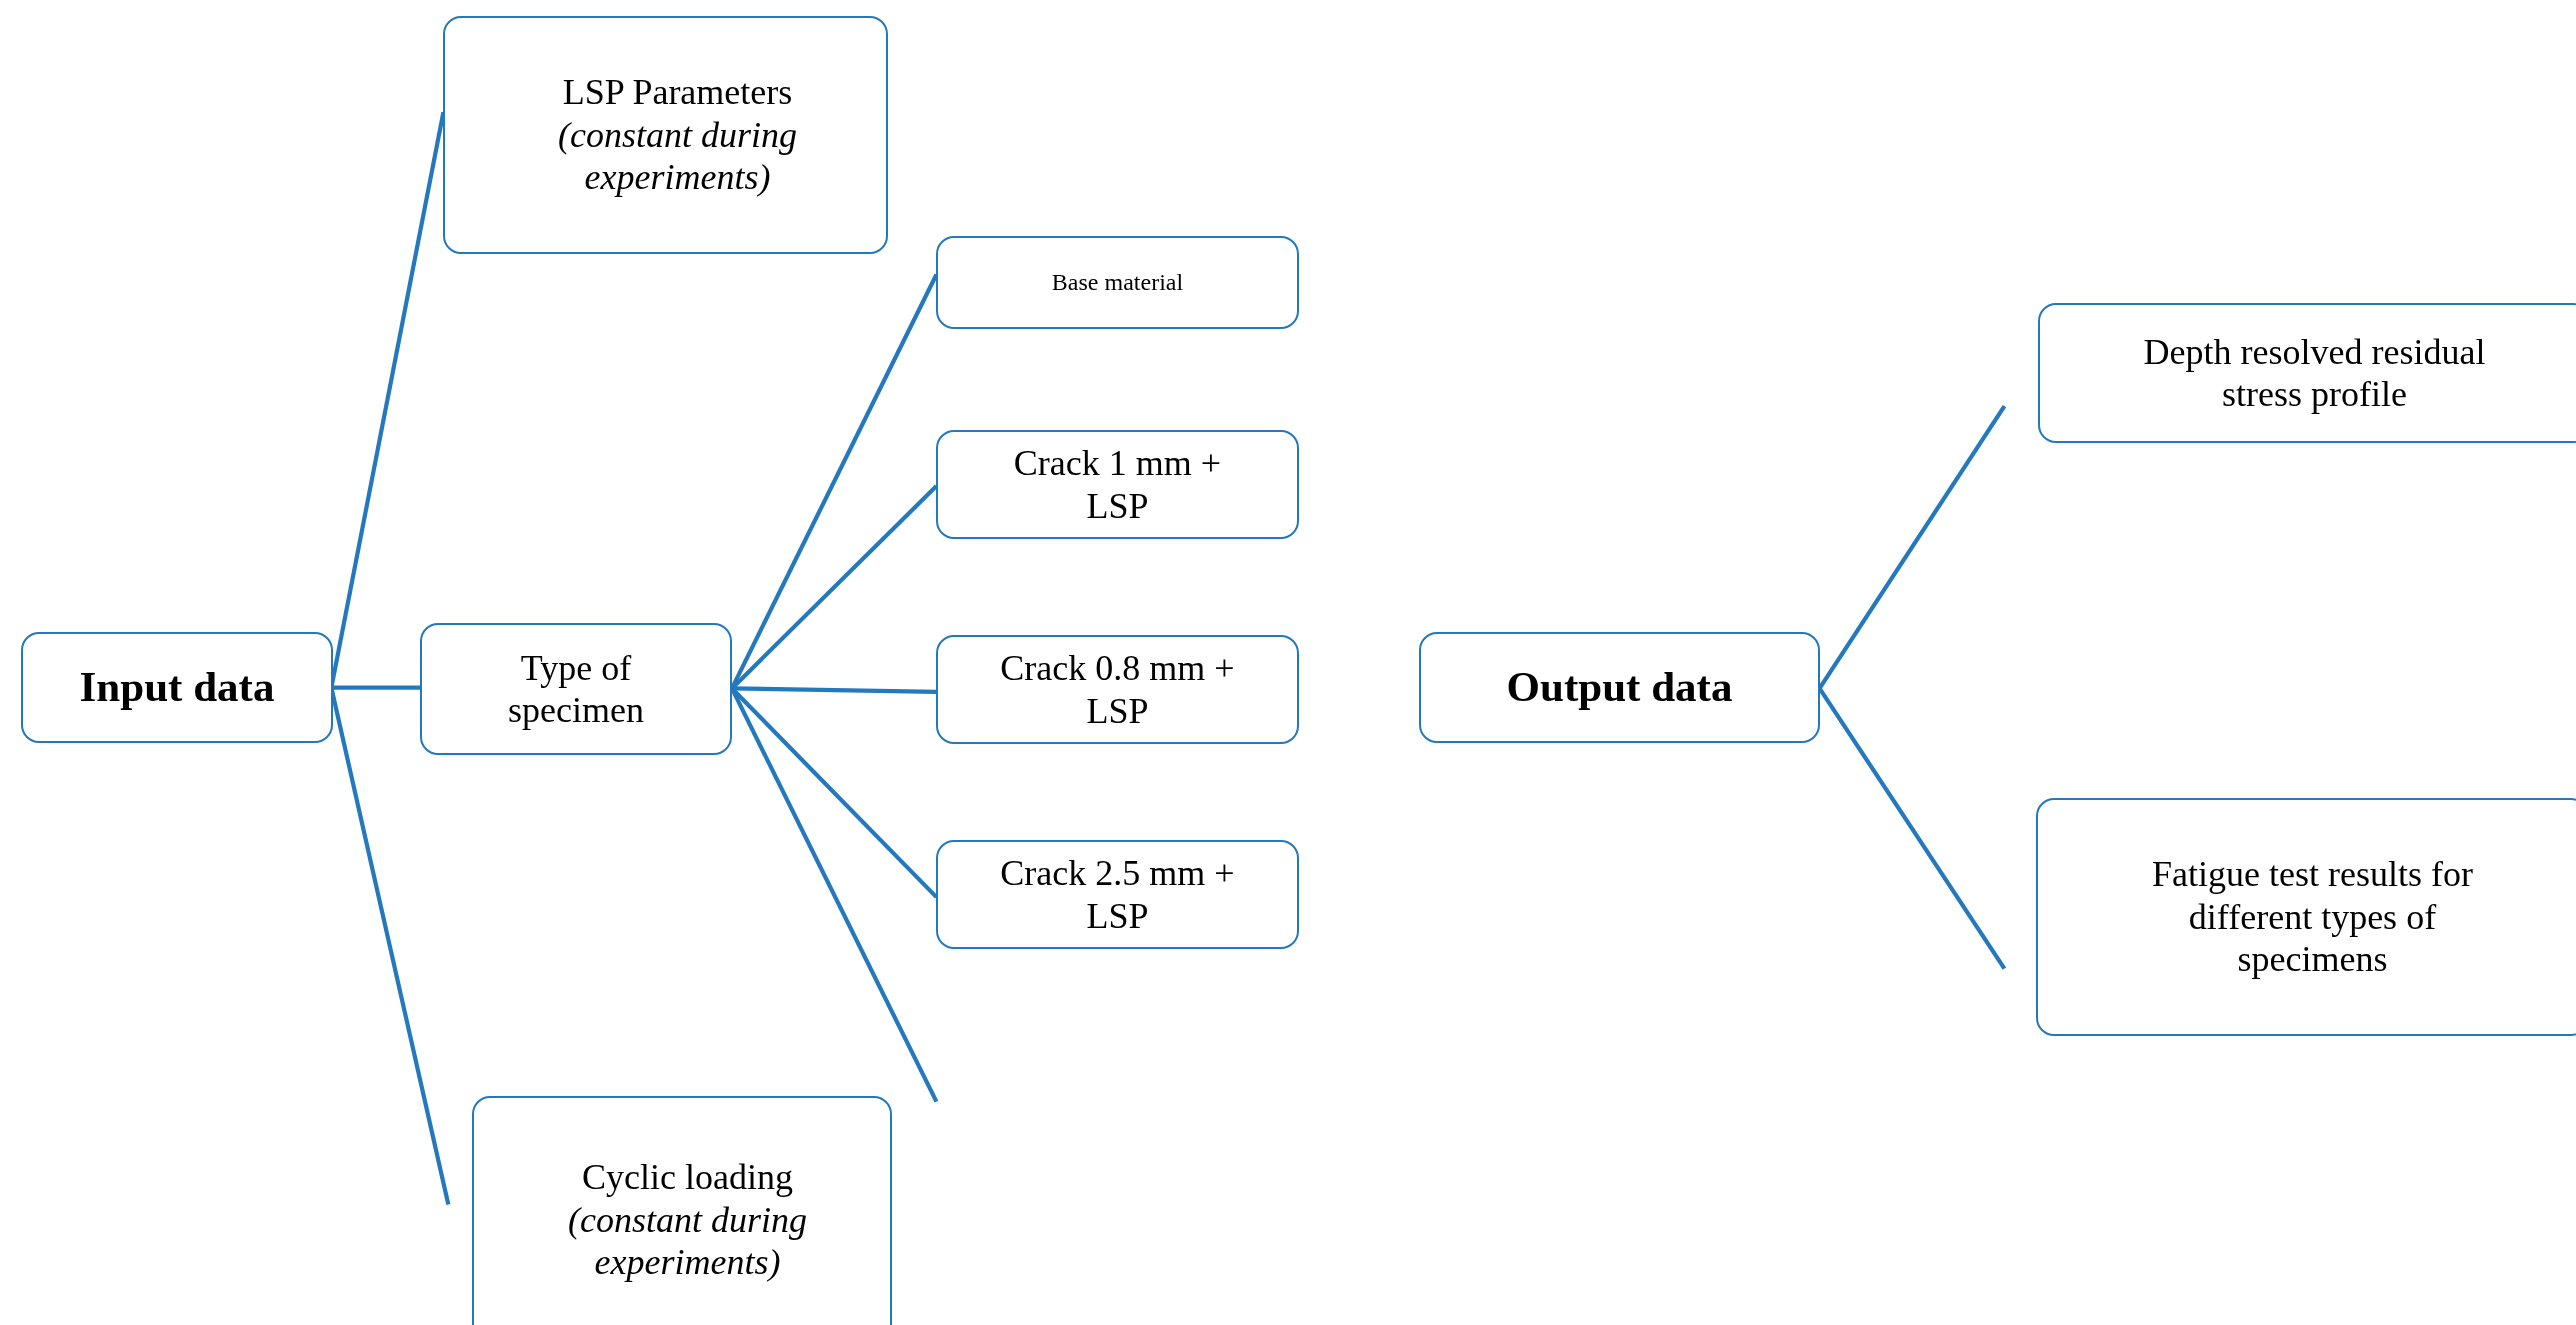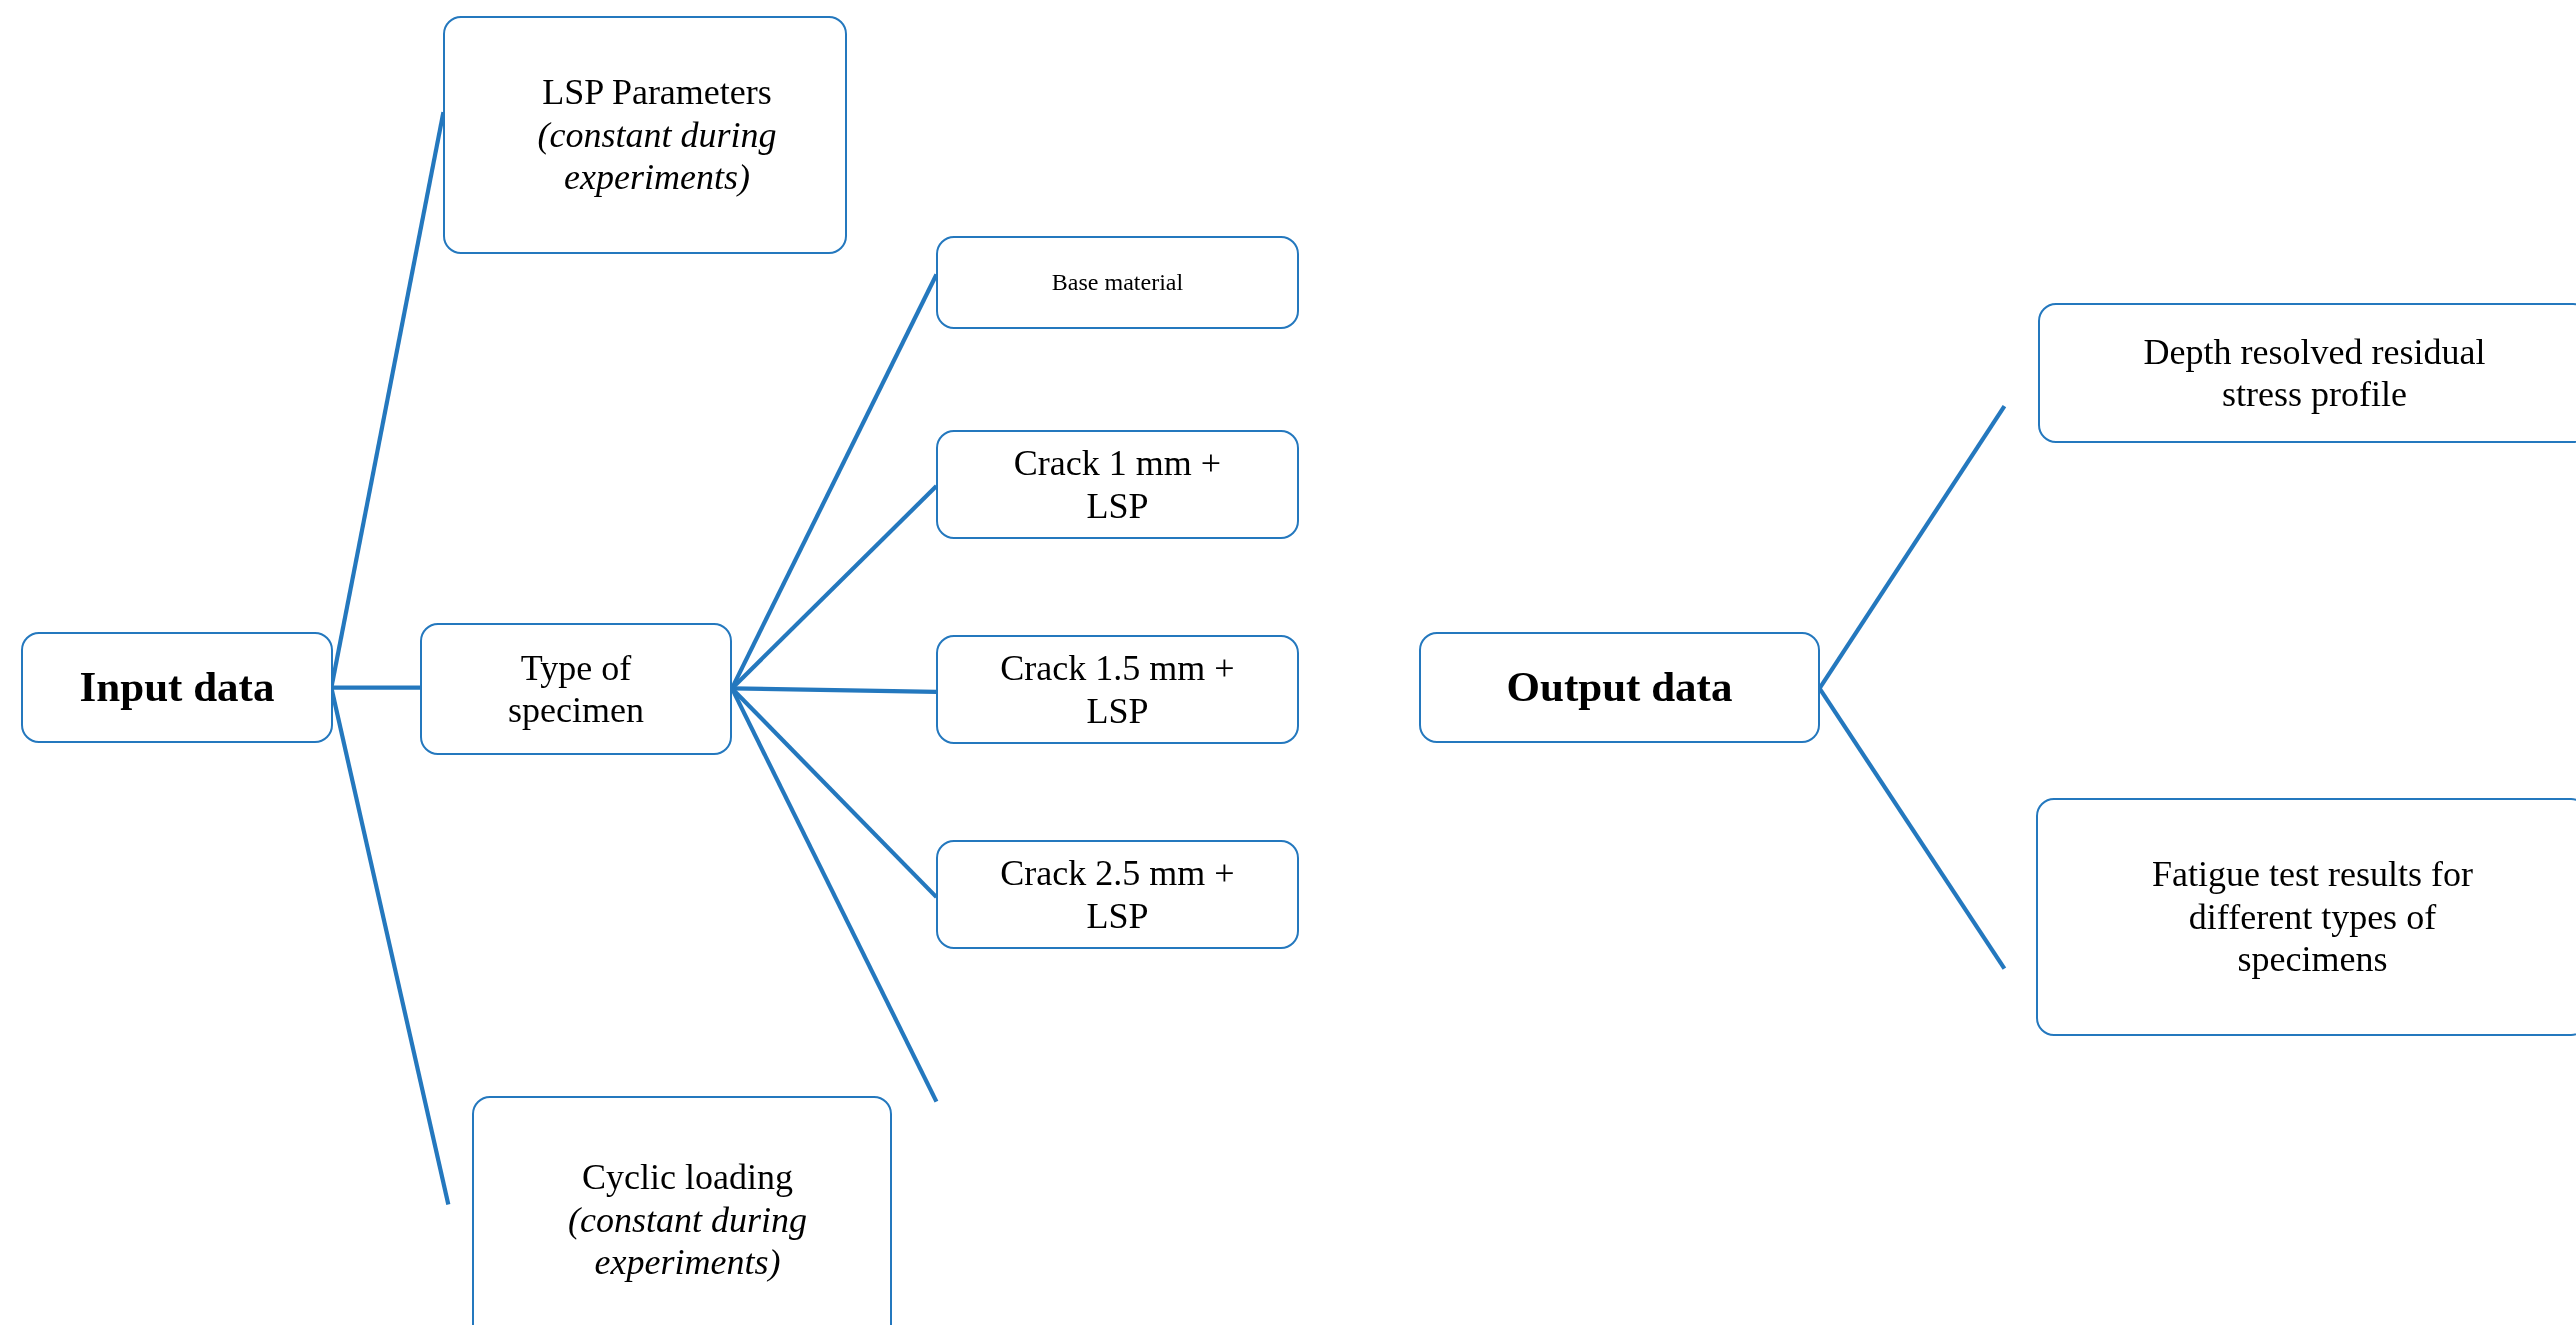--- a/index.html
+++ b/index.html
@@ -79,21 +79,21 @@
       <line x1="2598" y1="983" x2="2862" y2="1383"></line>
     </g>
   </svg>
 
   <div class="node bold" style="left:21px; top:632px; width:312px; height:111px; font-size:43px;">
     <span class="label">
       <span class="line">Input data</span>
     </span>
   </div>
 
-  <div class="node" style="left:443px; top:16px; width:404px; height:238px; font-size:36px;padding-left:24px;">
+  <div class="node" style="left:443px; top:16px; width:445px; height:238px; font-size:36px;padding-left:24px;">
     <span class="label">
       <span class="line">LSP Parameters</span>
       <span class="line italic">(constant during</span>
       <span class="line italic">experiments)</span>
     </span>
   </div>
 
   <div class="node" style="left:420px; top:623px; width:312px; height:132px; font-size:36px;">
     <span class="label">
       <span class="line">Type of</span>
@@ -117,21 +117,21 @@
 
   <div class="node" style="left:936px; top:430px; width:363px; height:109px; font-size:36px;">
     <span class="label">
       <span class="line">Crack 1 mm +</span>
       <span class="line">LSP</span>
     </span>
   </div>
 
   <div class="node" style="left:936px; top:635px; width:363px; height:109px; font-size:36px;">
     <span class="label">
-      <span class="line">Crack 1.5 mm +</span>
+      <span class="line">Crack 0.8 mm +</span>
       <span class="line">LSP</span>
     </span>
   </div>
 
   <div class="node" style="left:936px; top:840px; width:363px; height:109px; font-size:36px;">
     <span class="label">
       <span class="line">Crack 2.5 mm +</span>
       <span class="line">LSP</span>
     </span>
   </div>

